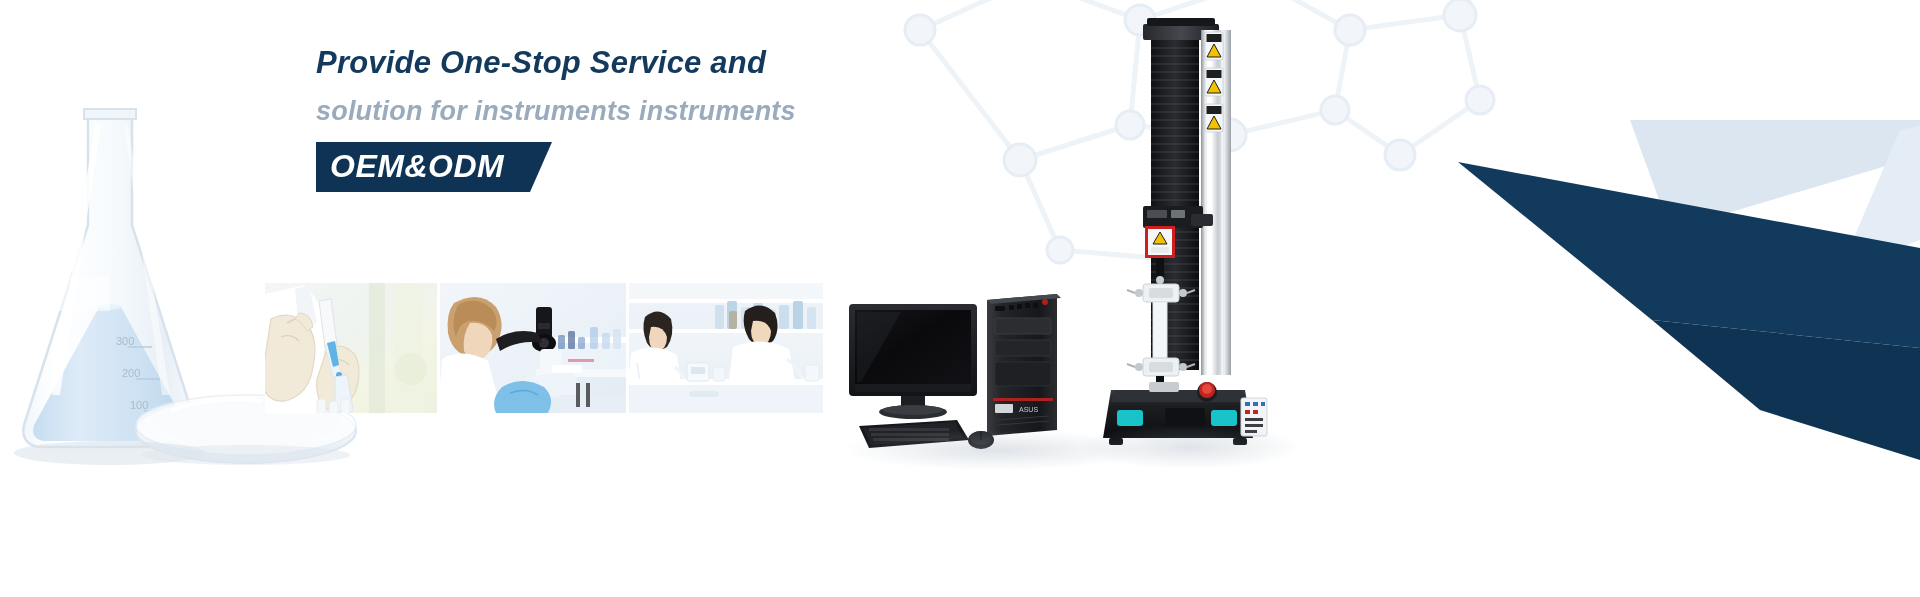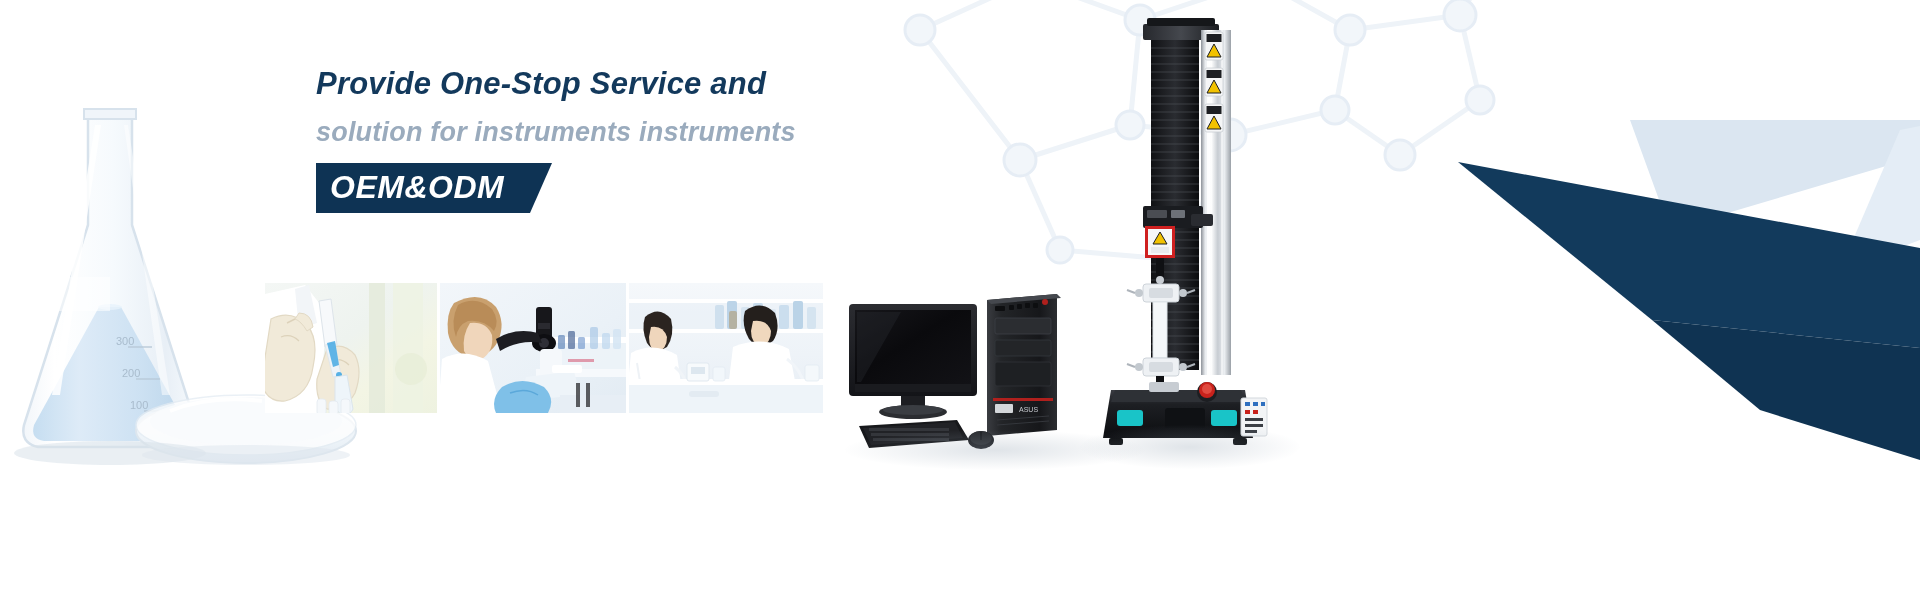--- a/index.html
+++ b/index.html
@@ -35,21 +35,21 @@
     left: 0;
     top: 95px;
     width: 420px;
     height: 400px;
   }
 
   
   .headline-block {
     position: absolute;
     left: 316px;
-    top: 61px;
+    top: 40px;
     width: 720px;
   }
   .headline-line1 {
     font-size: 31px;
     font-style: italic;
     font-weight: bold;
     color: #13395c;
     letter-spacing: 0.2px;
     line-height: 46px;
     white-space: nowrap;

